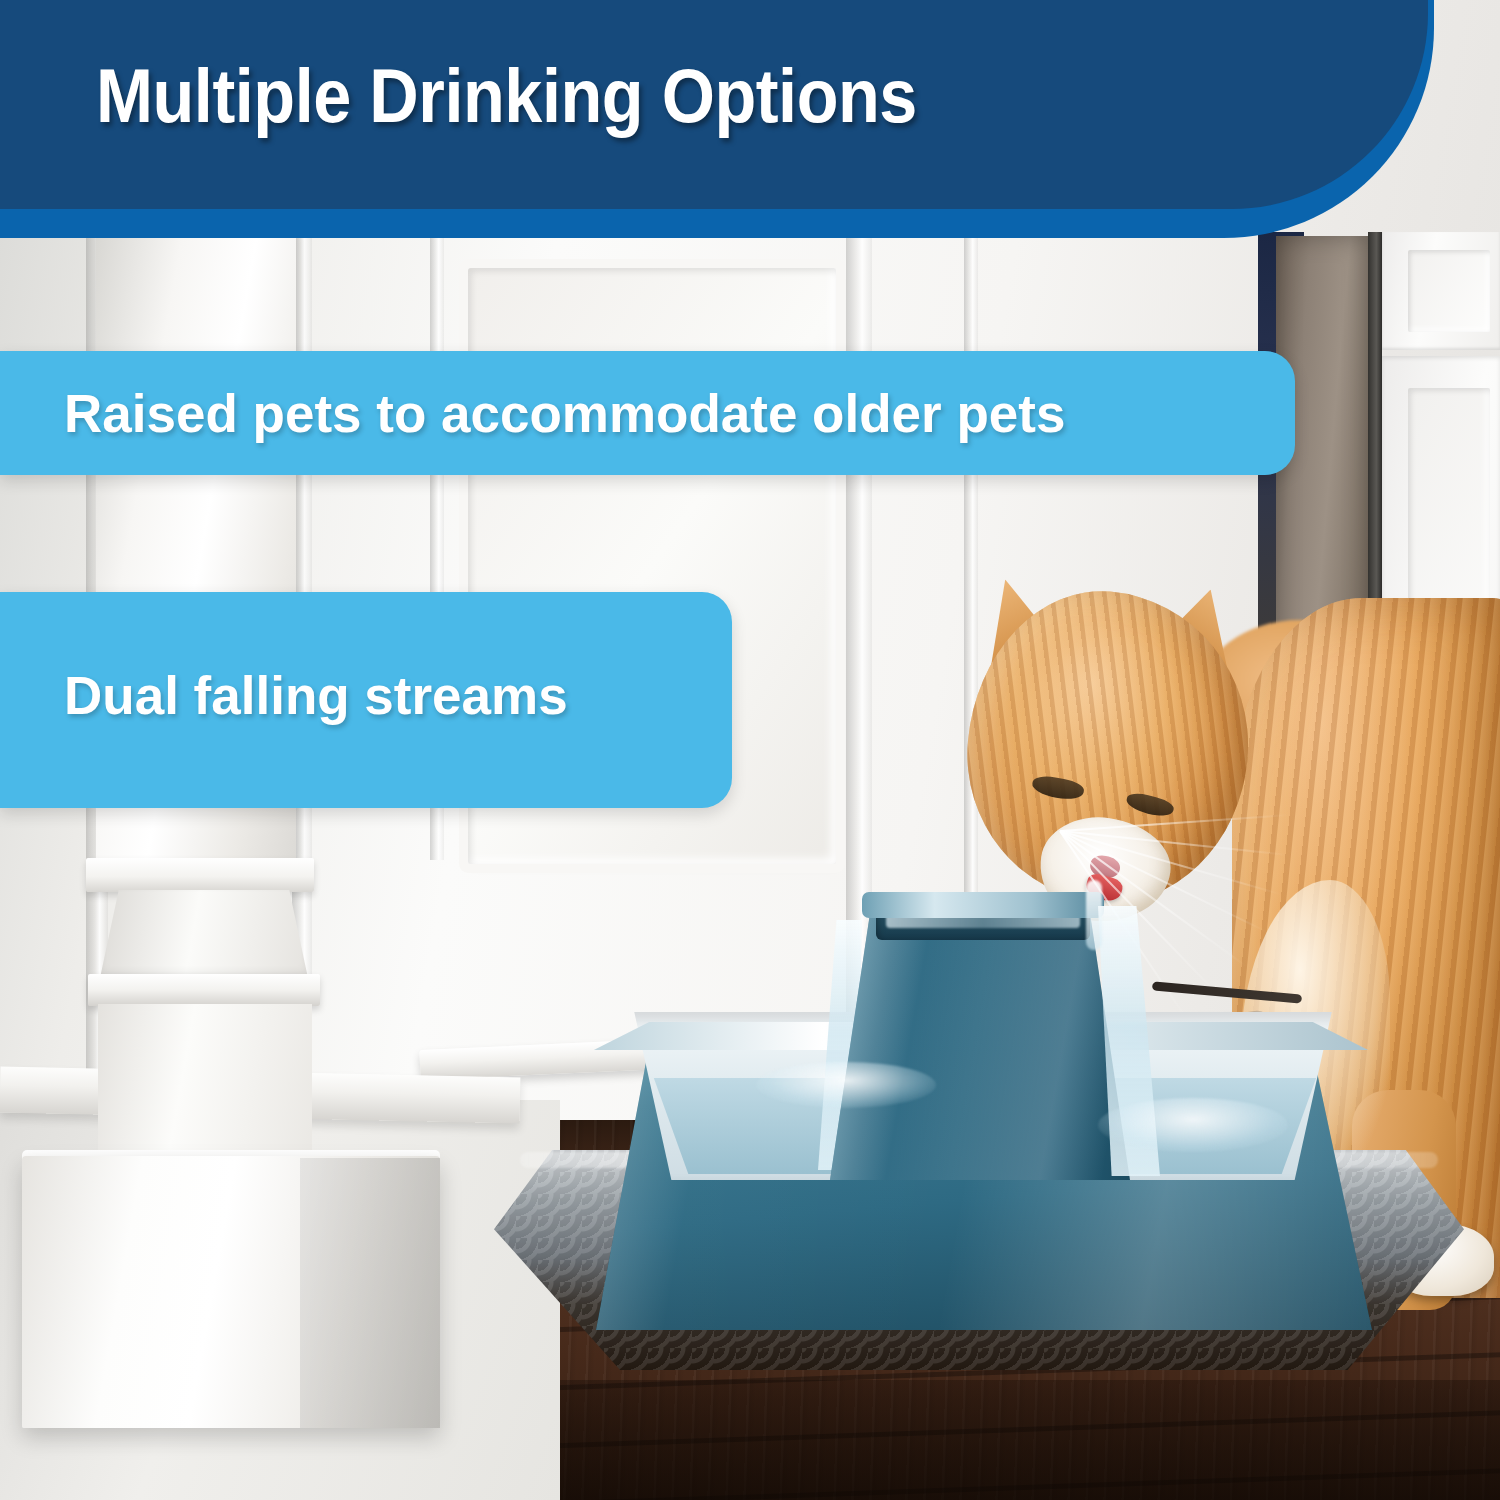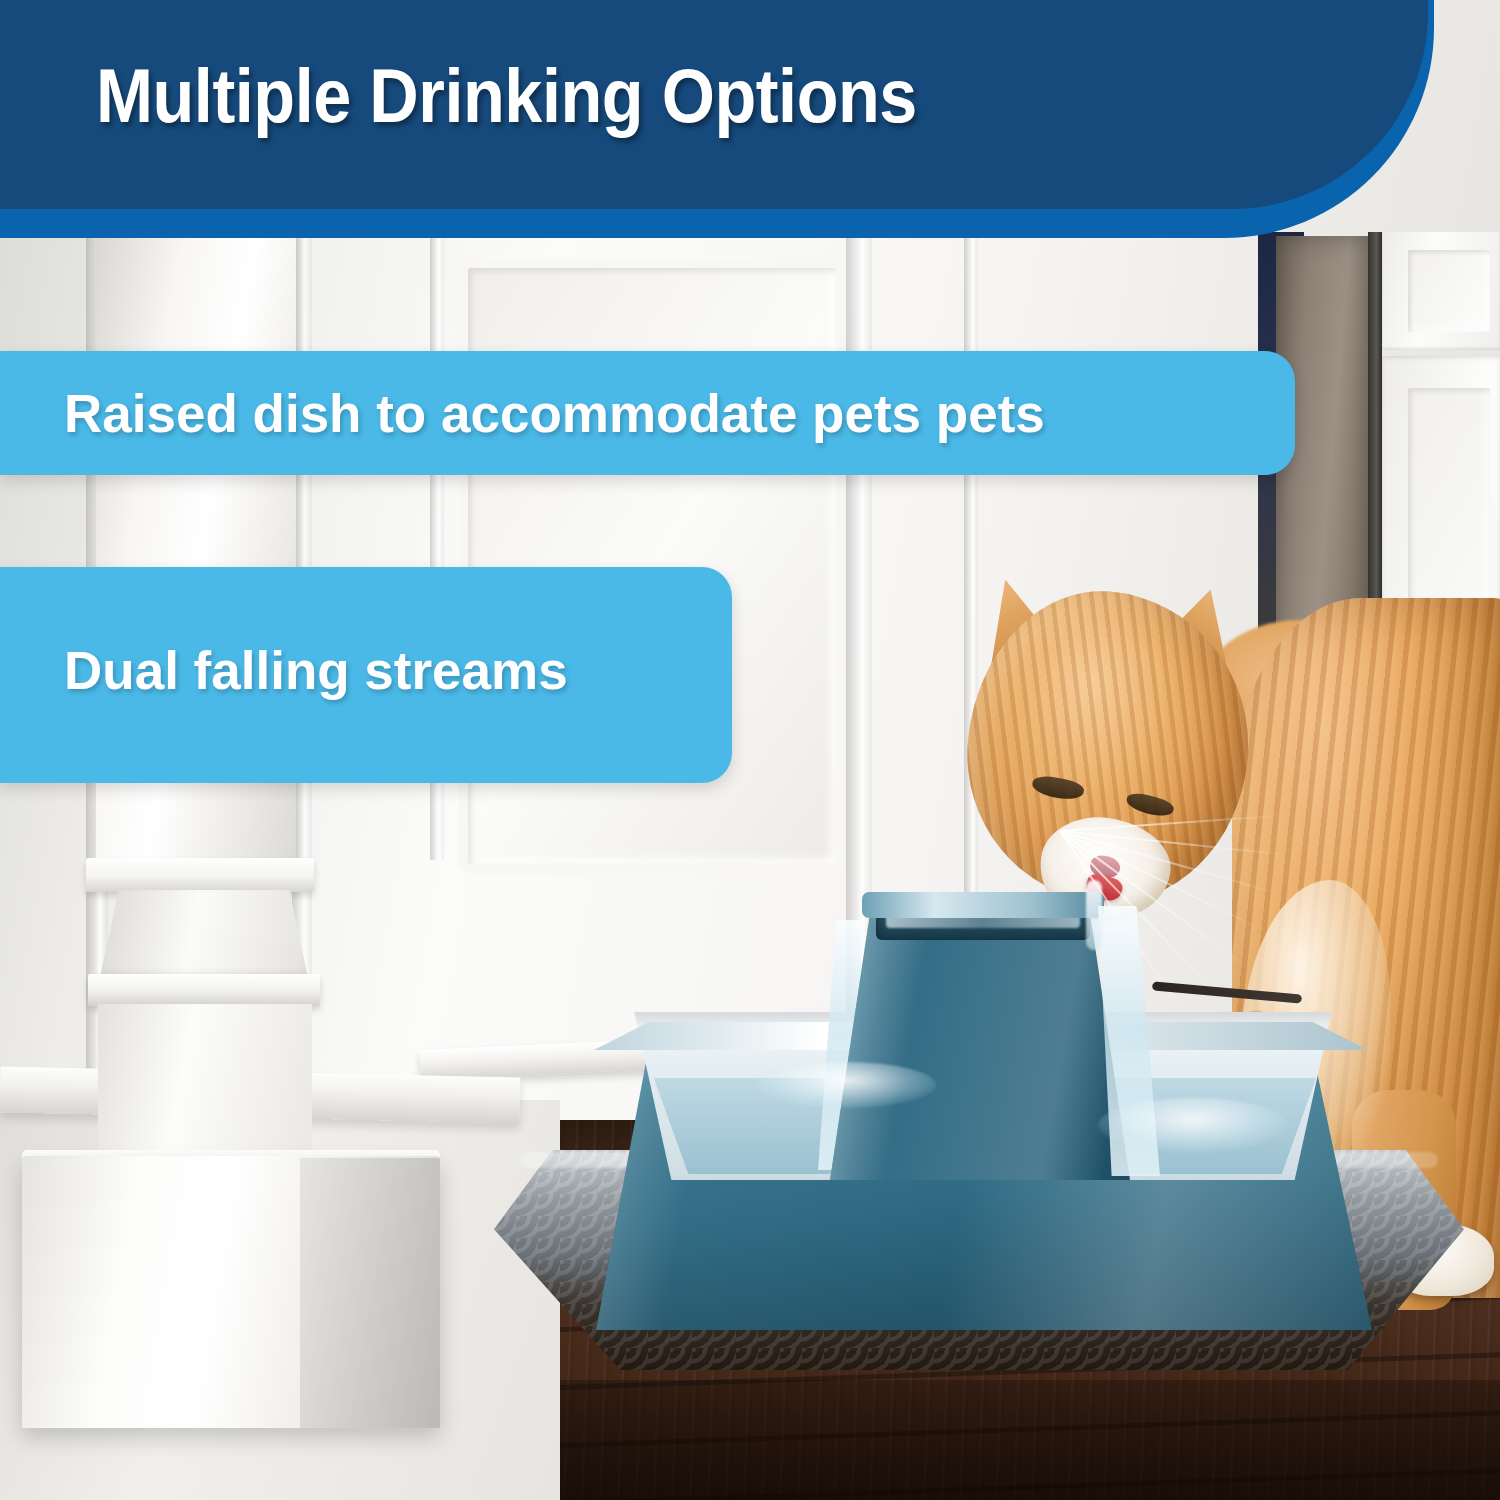--- a/index.html
+++ b/index.html
@@ -518,21 +518,21 @@
   .callout-1 {
     top: 351px;
     width: 1295px;
     height: 124px;
     padding: 0 56px 0 64px;
     border-radius: 0 30px 30px 0;
     font-size: 53px;
     line-height: 1.0;
   }
   .callout-2 {
-    top: 567px;
+    top: 592px;
     width: 732px;
     height: 216px;
     padding: 0 40px 8px 64px;
     border-radius: 0 30px 30px 0;
     font-size: 53px;
     line-height: 1.26;
   }
   .callout span { display: block; white-space: nowrap; }
 </style>
 </head>
@@ -618,20 +618,20 @@
     <div class="stream-drip"></div>
     <div class="splash-l"></div>
     <div class="splash-r"></div>
   </div>
 
   <div class="header-accent"></div>
   <div class="header-main"></div>
   <div class="header-title">Multiple Drinking Options</div>
 
   <div class="callout callout-1">
-    <span>Raised dish to accommodate pets pets</span>
+    <span>Raised pets to accommodate older pets</span>
   </div>
 
   <div class="callout callout-2">
     <span>Dual falling streams</span>
   </div>
 
 </div>
 
 </body></html>

